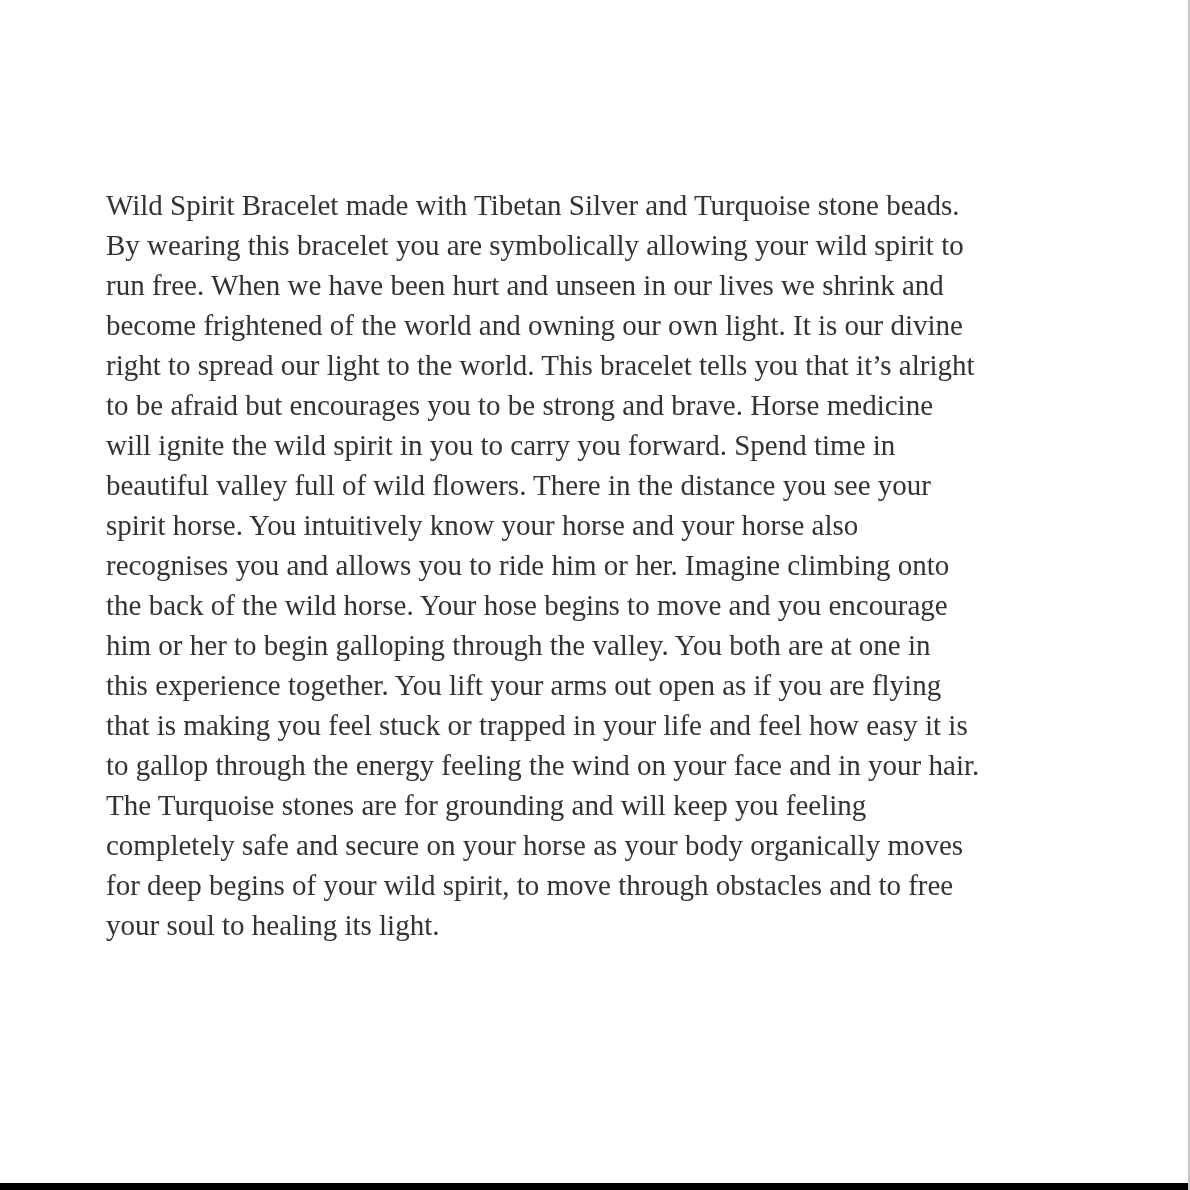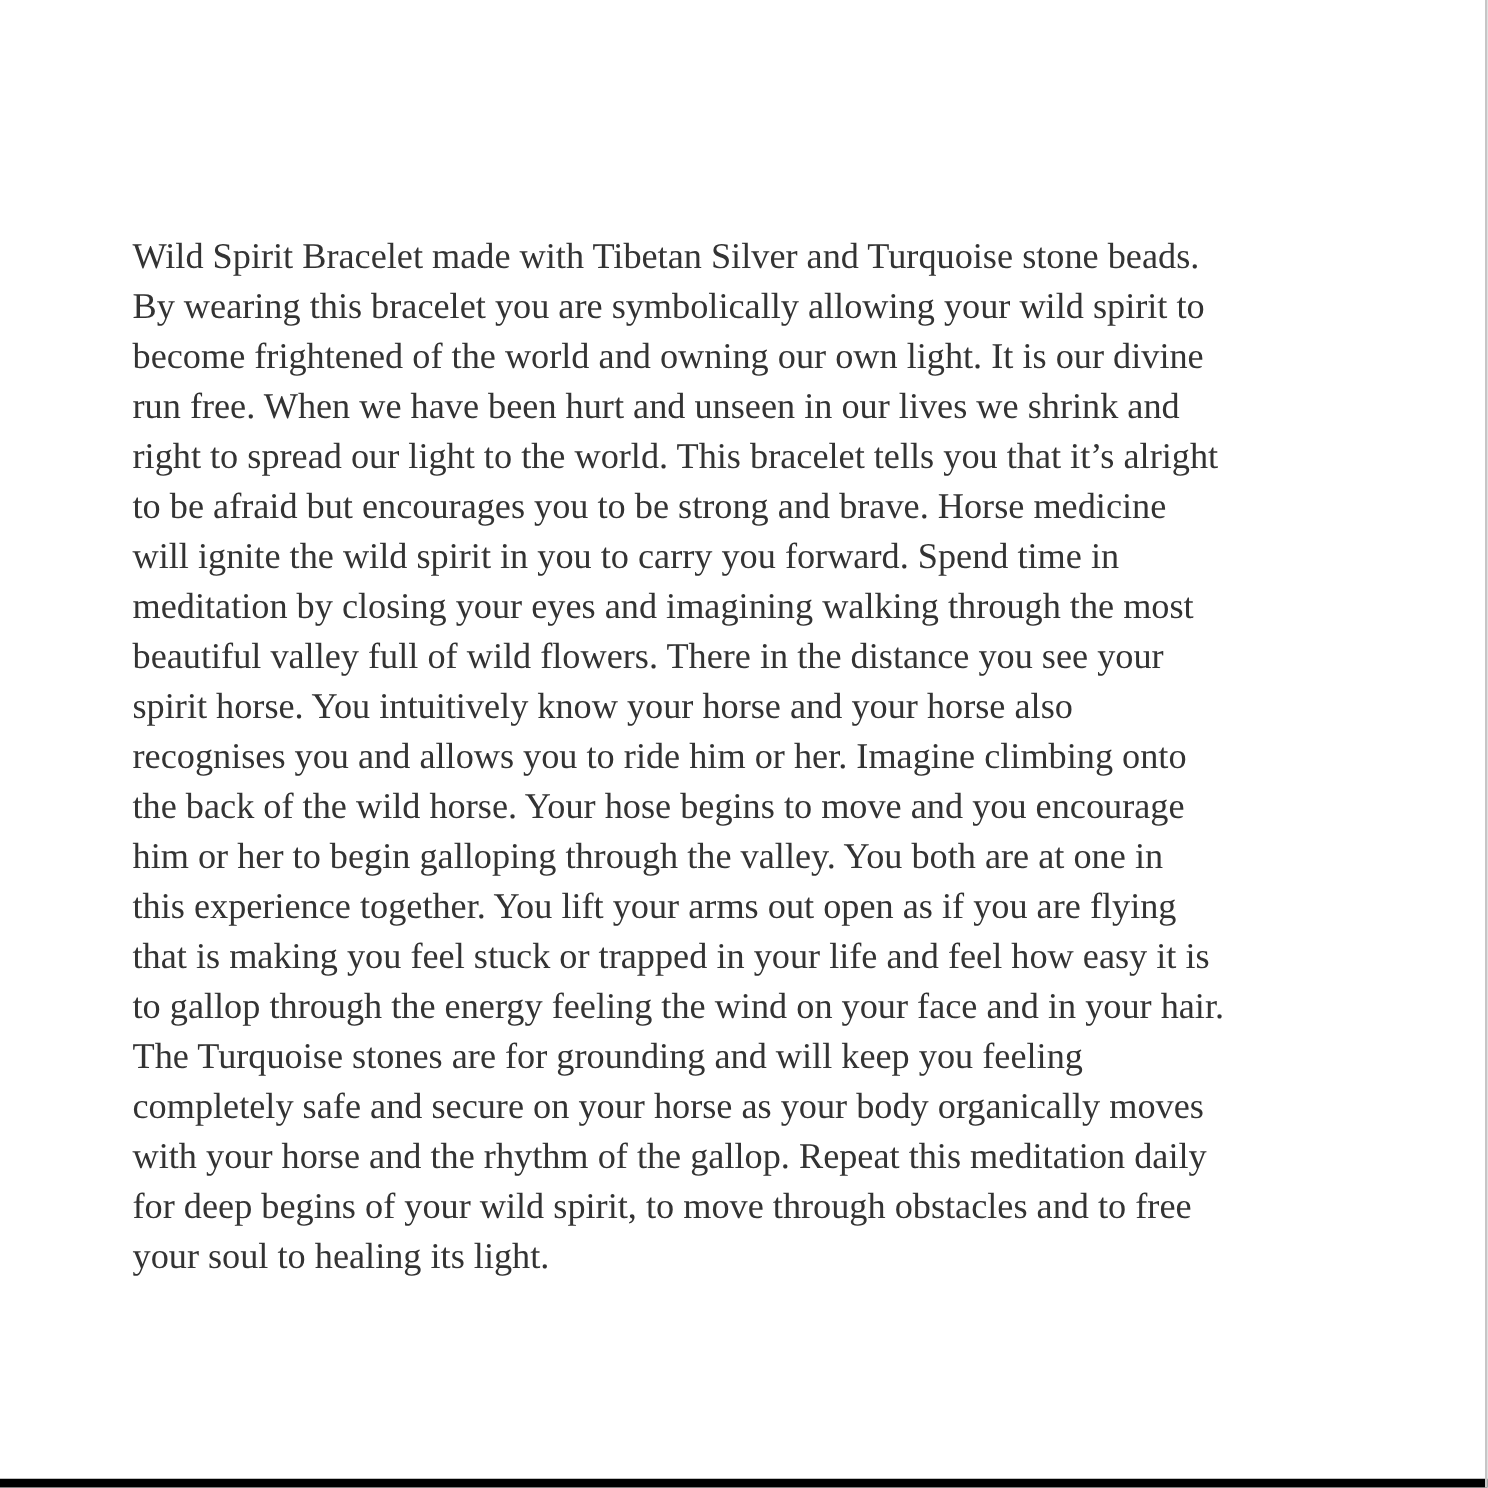--- a/index.html
+++ b/index.html
@@ -44,36 +44,34 @@
     height: 1190px;
     background: var(--right-border-color, #c6c6c6);
   }
 </style>
 </head>
 <body style="--page-bg: #ffffff; --text-color: #333333; --bottom-bar-color: #000000; --right-border-color: #c6c6c6;">
 
 <div class="paragraph">
     <div class="line">Wild Spirit Bracelet made with Tibetan Silver and Turquoise stone beads.</div>
     <div class="line">By wearing this bracelet you are symbolically allowing your wild spirit to</div>
+    <div class="line">run free. When we have been hurt and unseen in our lives we shrink and</div>
     <div class="line">become frightened of the world and owning our own light. It is our divine</div>
-    <div class="line">run free. When we have been hurt and unseen in our lives we shrink and</div>
     <div class="line">right to spread our light to the world. This bracelet tells you that it’s alright</div>
     <div class="line">to be afraid but encourages you to be strong and brave. Horse medicine</div>
     <div class="line">will ignite the wild spirit in you to carry you forward. Spend time in</div>
-    <div class="line">meditation by closing your eyes and imagining walking through the most</div>
     <div class="line">beautiful valley full of wild flowers. There in the distance you see your</div>
     <div class="line">spirit horse. You intuitively know your horse and your horse also</div>
     <div class="line">recognises you and allows you to ride him or her. Imagine climbing onto</div>
     <div class="line">the back of the wild horse. Your hose begins to move and you encourage</div>
     <div class="line">him or her to begin galloping through the valley. You both are at one in</div>
     <div class="line">this experience together. You lift your arms out open as if you are flying</div>
     <div class="line">that is making you feel stuck or trapped in your life and feel how easy it is</div>
     <div class="line">to gallop through the energy feeling the wind on your face and in your hair.</div>
     <div class="line">The Turquoise stones are for grounding and will keep you feeling</div>
     <div class="line">completely safe and secure on your horse as your body organically moves</div>
-    <div class="line">with your horse and the rhythm of the gallop. Repeat this meditation daily</div>
     <div class="line">for deep begins of your wild spirit, to move through obstacles and to free</div>
     <div class="line">your soul to healing its light.</div>
   </div>
 
 <div class="bottom-bar"></div>
 
 <div class="right-border"></div>
 
 </body></html>

